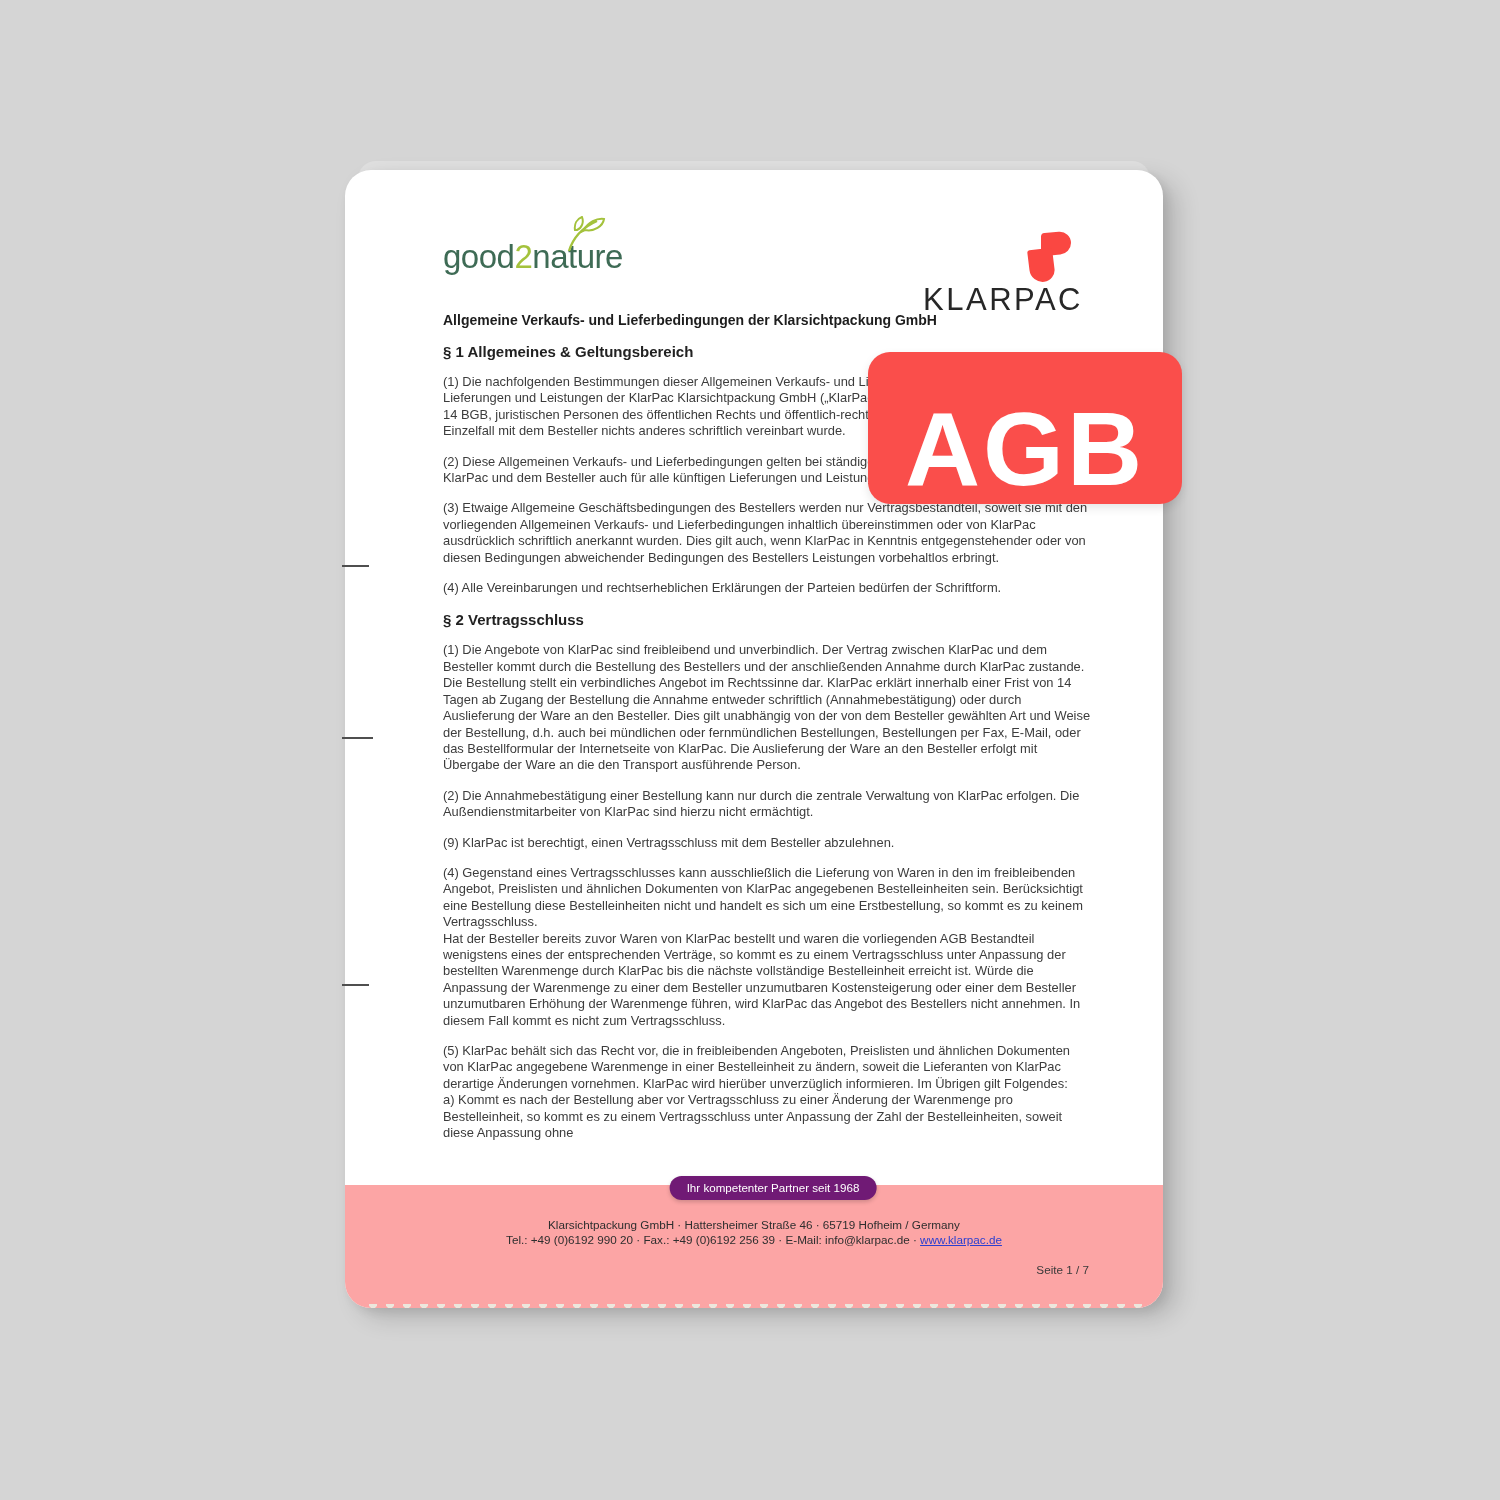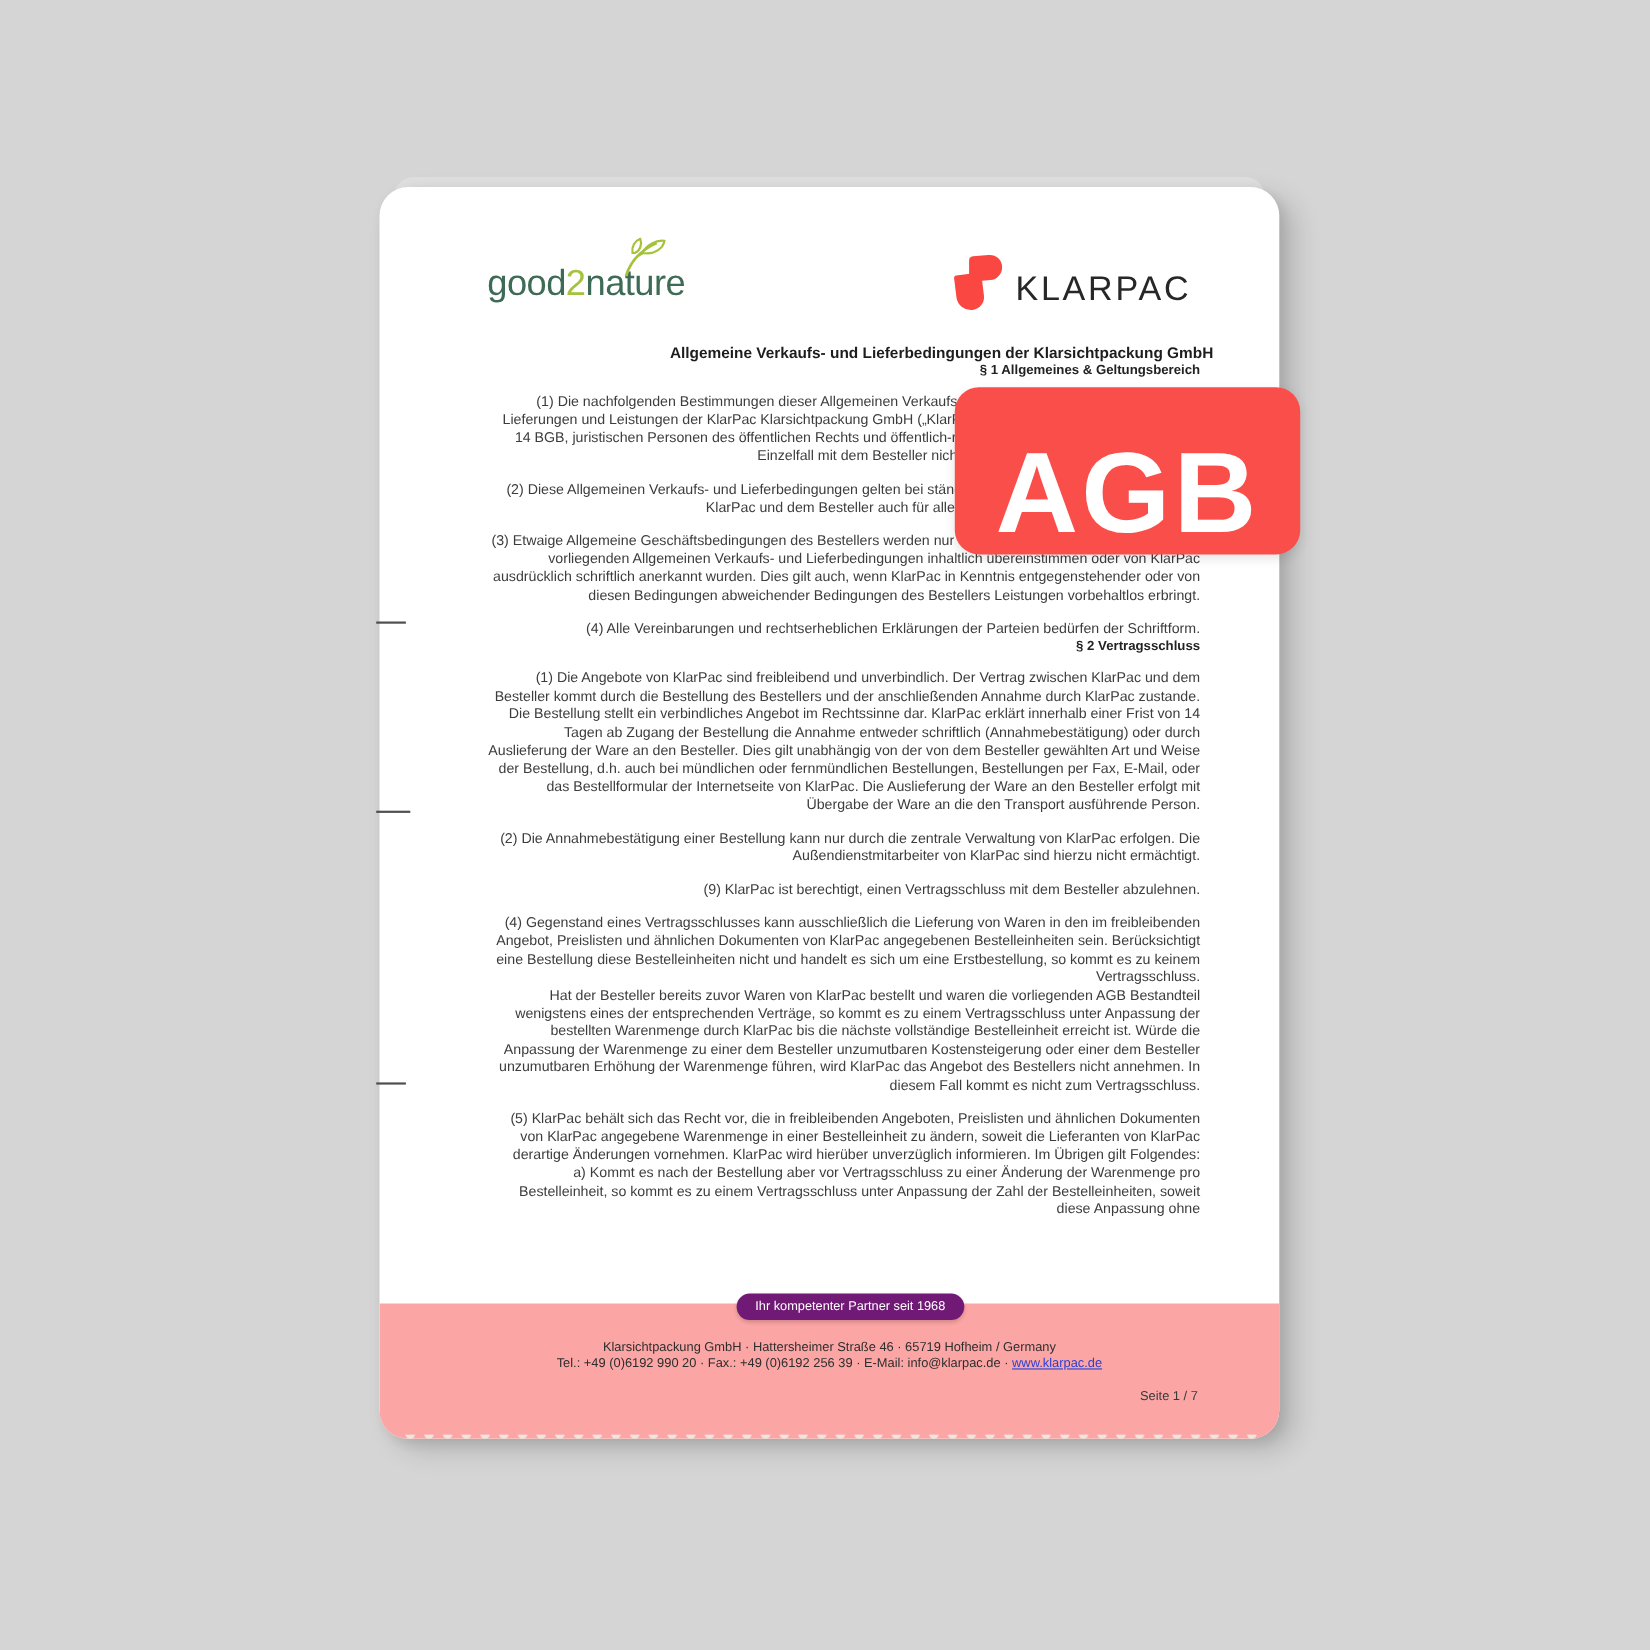--- a/index.html
+++ b/index.html
@@ -12,41 +12,41 @@
   .back-sheet{
     position:absolute;left:358px;top:161px;width:792px;height:80px;
     background:#dfdfdf;border-radius:18px;
   }
   
   .doc-page{
     position:absolute;left:345px;top:170px;width:818px;height:1138px;
     background:#ffffff;border-radius:26px;overflow:hidden;
     box-shadow:14px 10px 24px rgba(0,0,0,0.16),4px 4px 10px rgba(0,0,0,0.08);
   }
-  .page-content{padding:54px 80px 0 98px;text-align:right;}
+  .page-content{padding:54px 80px 0 98px;}
   
   .brand-row{display:flex;justify-content:space-between;align-items:flex-start;height:70px;}
   .g2n{position:relative;margin-top:16px;font-size:33px;letter-spacing:-0.5px;line-height:33px;font-weight:400;}
   .g2n .dark{color:#3e6b55;}
   .g2n .lime{color:#a4c23c;}
   .g2n .sprout{position:absolute;left:118px;top:-24px;}
-  .kp-brand{display:flex;align-items:flex-end;margin-top:8px;}
+  .kp-brand{display:flex;align-items:flex-end;margin-top:8px;flex-direction:column;}
   .kp-icon{position:relative;width:46px;height:52px;margin-right:8px;}
   .kp-icon .kp-top{
     position:absolute;right:4px;top:0;width:30px;height:23px;background:#fa4742;
     border-radius:4px 14px 12px 2px;transform:skewY(-5deg);
   }
   .kp-icon .kp-bottom{
     position:absolute;left:0;top:17px;width:25px;height:33px;background:#fa4742;
     border-radius:3px 4px 15px 17px;transform:rotate(-7deg);
   }
   .kp-name{font-size:31px;line-height:31px;color:#272727;font-weight:500;letter-spacing:2.5px;margin-bottom:6px;}
   
   .doc-title{margin-top:18px;font-size:14px;font-weight:bold;color:#1d1d1d;width:660px;}
-  .sec-heading{margin-top:1px;font-size:12px;font-weight:bold;color:#222;width:648px;}
+  .sec-heading{margin-top:15px;font-size:15px;font-weight:bold;color:#222;width:648px;}
   .para{margin-top:14px;width:648px;font-size:12.9px;line-height:16.4px;color:#3c3c3c;white-space:pre-line;}
   
   .footer-strip{
     position:absolute;left:0;bottom:0;width:100%;height:123px;background:#fca5a5;
   }
   .perforation{
     position:absolute;left:20px;right:20px;bottom:-3px;height:7px;
     background-image:radial-gradient(circle at 8px 0px,#ece7dd 4px,rgba(0,0,0,0) 4.5px);
     background-size:17px 7px;background-repeat:repeat-x;
   }

